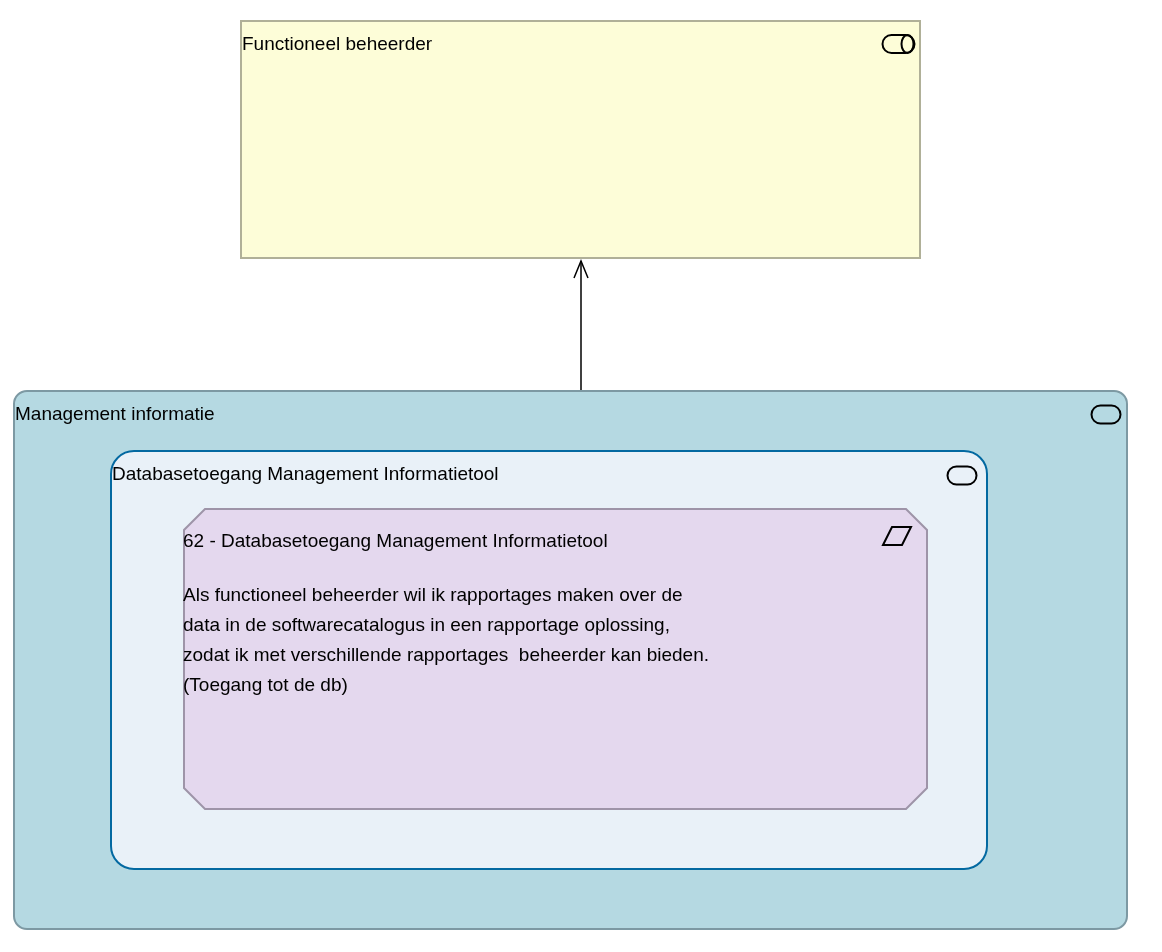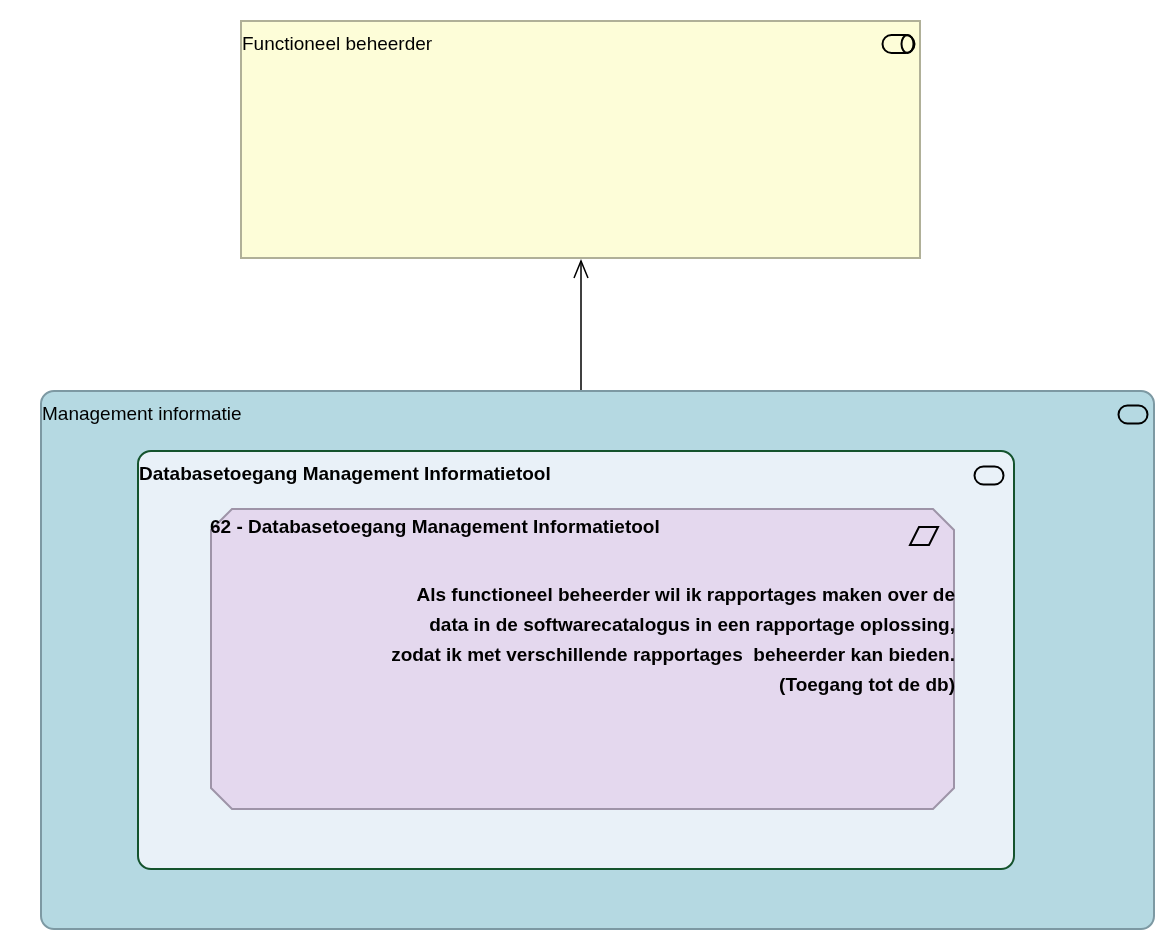--- a/index.html
+++ b/index.html
@@ -19,36 +19,36 @@
     background:#FDFDD8;border:2px solid #B0B098;
   }
   .role-box .title{padding-top:11px;}
   .actor-box{
     left:130px;top:70px;width:399px;height:118px;
     background:#FDFDD8;border:2px solid #B0B098;position:absolute;
   }
   .actor-box .title{padding-top:9px;}
   
   .group-box{
-    left:40px;top:390px;width:1115px;height:540px;
+    left:13px;top:390px;width:1115px;height:540px;
     background:#B5D9E2;border:2px solid #7D99A3;border-radius:14px;
   }
   .group-box > .title{padding-top:11px;}
   .subgroup-box{
     position:absolute;left:95px;top:58px;width:878px;height:420px;
-    background:#E9F1F8;border:2px solid #14532d;border-radius:14px;font-weight:bold;
+    background:#E9F1F8;border:2px solid #0369a1;border-radius:24px;
   }
   .subgroup-box > .title{padding-top:11px;}
   
   .octagon{position:absolute;left:71px;top:56px;width:745px;height:302px;}
   .octagon svg.bg{position:absolute;left:0;top:0;width:100%;height:100%;}
-  .octagon .title{padding-top:8px;}
+  .octagon .title{padding-top:22px;}
   .story{position:absolute;left:0;right:0;top:72px;text-align:center;}
   .story-line{
-    font-size:19px;line-height:30px;white-space:pre;text-align:right;padding-left:17px;
+    font-size:19px;line-height:30px;white-space:pre;text-align:left;
   }
   .corner-icon{position:absolute;}
   .arrow{position:absolute;left:568px;top:258px;width:26px;height:134px;}
 </style>
 </head>
 <body>
 
 <div class="canvas">
 
   <div class="shape role-box">

